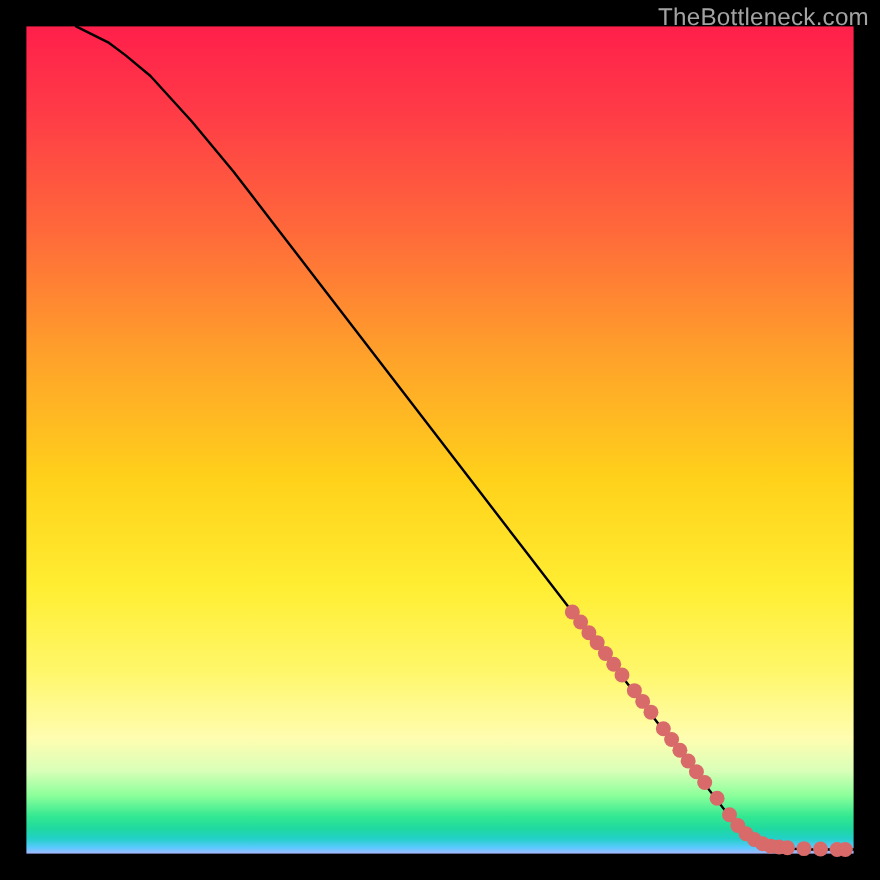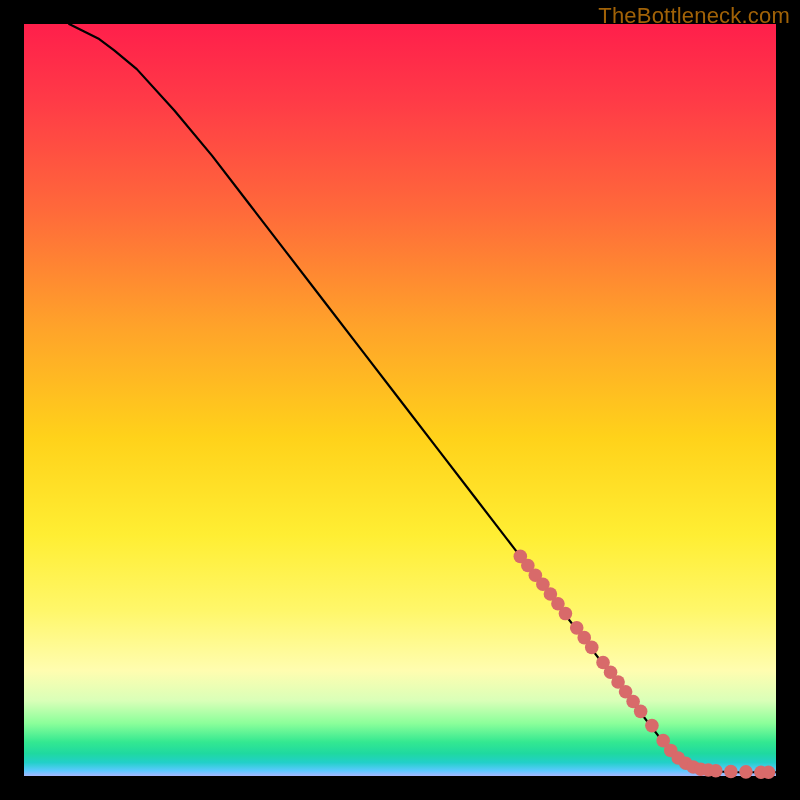--- a/index.html
+++ b/index.html
@@ -42,21 +42,21 @@
       #1fd9a0 97%,
       #22d0c8 98.2%,
       #5cc9ff 99.3%,
       #a7b8ff 100%
     );
   }
   .watermark {
     position: absolute;
     top: 3px;
     right: 10px;
-    color: #a16207;
+    color: #a3a3a3;
     font-size: 22px;
     letter-spacing: 0.2px;
     font-weight: 500;
   }
   svg.curve {
     position: absolute;
     left: 0;
     top: 0;
     width: 752px;
     height: 752px;

